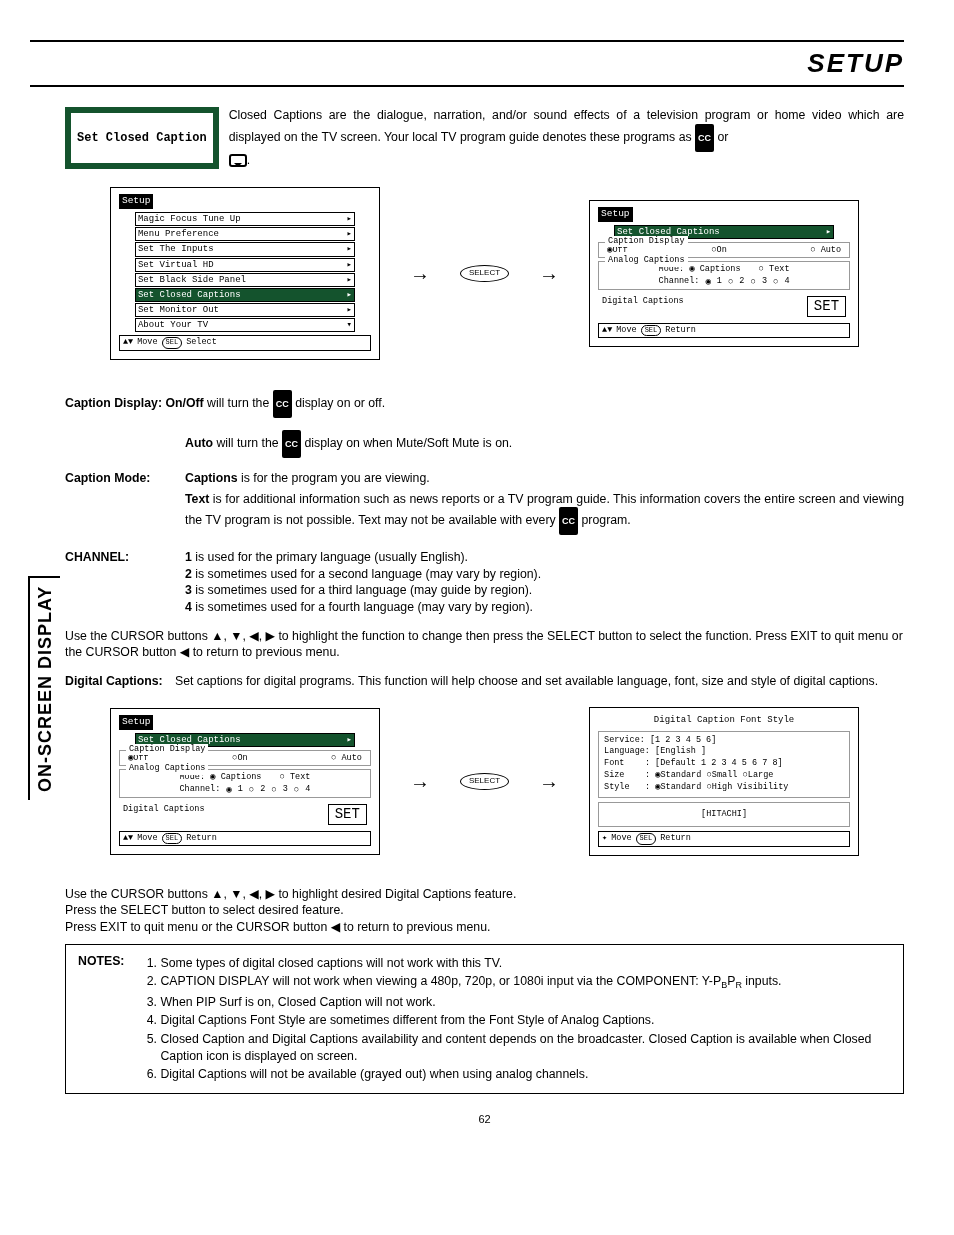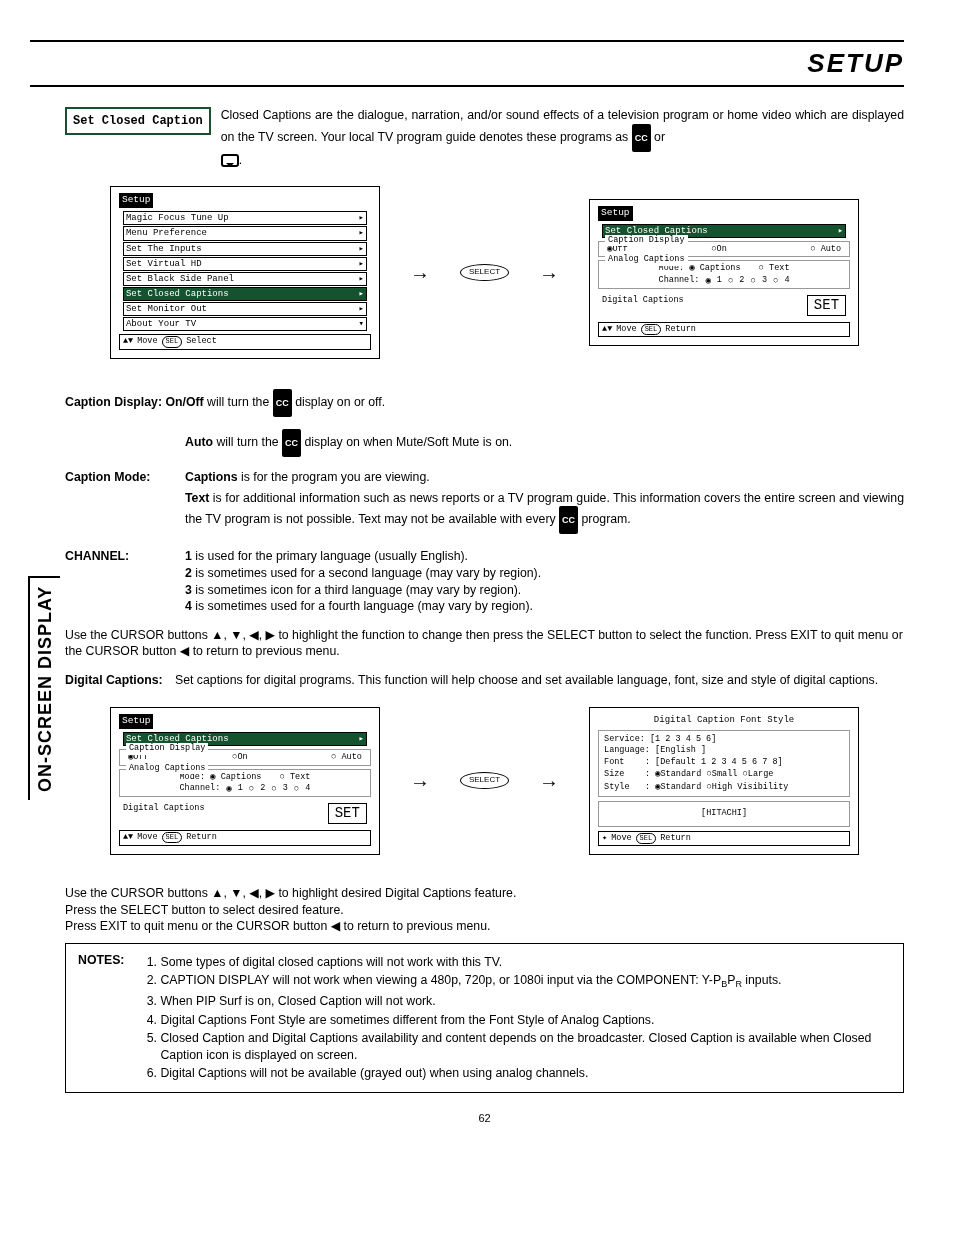--- a/index.html
+++ b/index.html
@@ -29,22 +29,22 @@
     white-space: nowrap;
   }
   .side-tab-box {
     border-top: 2px solid #000;
     border-right: 2px solid #000;
     padding: 3px 8px;
     display: inline-block;
   }
   .content { margin-left: 35px; }
   .label-box {
-    border: 2px solid #14532d;
-    padding: 4px 6px;
+    border: 6px solid #14532d;
+    padding: 17px 6px;
     display: inline-block;
     font-family: "Courier New", monospace;
     font-size: 12px;
     font-weight: bold;
     vertical-align: top;
   }
   .intro-row { display:flex; align-items:flex-start; gap:10px; }
   .intro-text { flex:1; text-align: justify; }
   .cc-badge {
     display: inline-block;
@@ -75,21 +75,21 @@
   .osd-box {
     border: 1px solid #000;
     width: 270px;
     padding: 6px 8px 8px 8px;
     font-family:"Courier New", monospace;
     font-size:9.5px;
   }
   .osd-title {
     background:#000; color:#fff; padding:1px 3px; display:inline-block; margin-bottom:2px;
   }
-  .osd-item { border:1px solid #000; padding:0 2px; margin:1px 4px; display:flex; justify-content:space-between; font-size:9px;}
+  .osd-item { border:1px solid #000; padding:0 2px; margin:1px 16px; display:flex; justify-content:space-between; font-size:9px;}
   .osd-item.hl { background:#14532d; color:#fff;}
   .osd-row { display:flex; justify-content:space-between; font-size:8.5px; padding:0 4px;}
   .osd-group { border:1px solid #999; margin:3px 0; padding:1px 4px; position:relative;}
   .osd-group-label { position:absolute; top:-7px; left:6px; background:#fff; font-size:8.5px; padding:0 3px;}
   .osd-footer { border:1px solid #000; padding:1px 3px; margin-top:3px; display:flex; align-items:center; gap:4px; font-size:8.5px;}
   .arrow { font-size:20px; }
   .select-btn { border:1px solid #000; border-radius:50%/50%; padding:2px 8px; font-size:8px; font-family:Arial;}
   .radio { font-size:9px;}
   .set-btn { border:1px solid #000; padding:0 6px; font-size:14px;}
   .preview-box { border:1px solid #999; text-align:center; padding:6px 0; margin:4px 0 4px 0; font-size:8.5px;}
@@ -231,21 +231,21 @@
   <div class="def-row">
     <div class="def-label"></div>
     <div class="def-body"><b>Text</b><span> is for additional information such as news reports or a TV program guide.  This information covers the entire screen and viewing the TV program is not possible.  Text may not be available with every </span><span class="cc-badge">CC</span><span> program.</span></div>
   </div>
 
   <div class="def-row" style="margin-top:14px;">
     <div class="def-label">CHANNEL:</div>
     <div class="def-body">
       <b>1</b><span> is used for the primary language (usually English).</span><br>
       <b>2</b><span> is sometimes used for a second language (may vary by region).</span><br>
-      <b>3</b><span> is sometimes icon for a third language (may vary by region).</span><br>
+      <b>3</b><span> is sometimes used for a third language (may guide by region).</span><br>
       <b>4</b><span> is sometimes used for a fourth language (may vary by region).</span>
     </div>
   </div>
 
   <p class="section-p">Use the CURSOR buttons ▲, ▼, ◀, ▶ to highlight the function to change then press the SELECT button to select the function. Press EXIT to quit menu or the CURSOR button ◀ to return to previous menu.</p>
 
   <div class="def-row">
     <div class="def-label" style="width:110px;">Digital Captions:</div>
     <div class="def-body">Set captions for digital programs.  This function will help choose and set  available language, font, size and style of digital captions.</div>
   </div>

